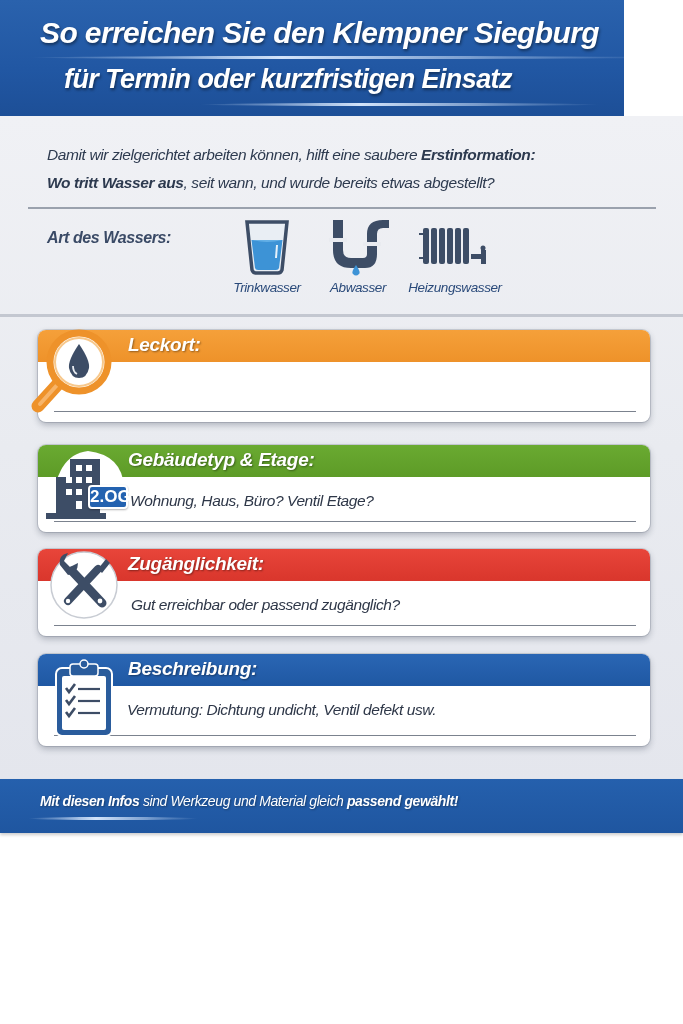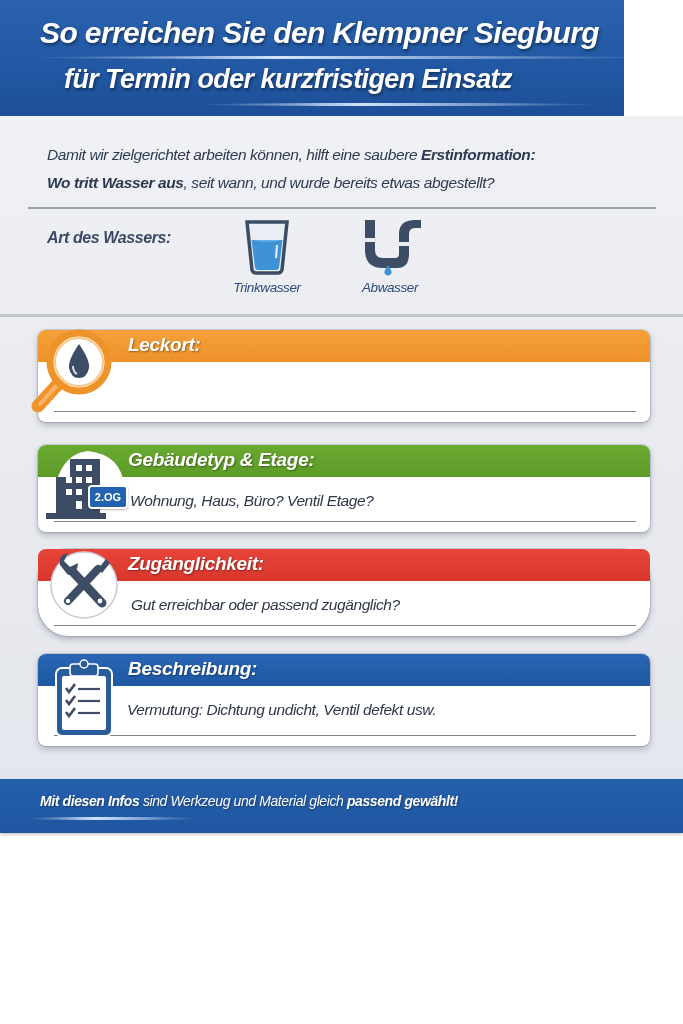--- a/index.html
+++ b/index.html
@@ -42,21 +42,21 @@
 
   .water-label {
     position: absolute; left: 47px; top: 113px; font-size: 16px; font-weight: bold;
     font-style: italic; color: #3a4a66; letter-spacing: -0.4px;
   }
   .water-item { position: absolute; text-align: center; }
   .water-item .cap {
     display: block; font-size: 13.5px; font-style: italic; color: #2a4a7a; letter-spacing: -0.4px; white-space: nowrap;
   }
   .wi-1 { left: 224px; top: 102px; width: 86px; }
-  .wi-2 { left: 322px; top: 102px; width: 72px; margin-left: 32px; }
+  .wi-2 { left: 322px; top: 102px; width: 72px; }
   .wi-3 { left: 400px; top: 102px; width: 110px; }
   .water-item svg { display: block; margin: 0 auto 4px; }
 
   .card {
     position: absolute; left: 38px; width: 612px; height: 92px;
     background: #fff; border-radius: 8px;
     box-shadow: 0 3px 6px rgba(40,50,70,0.3), 0 0 0 1px rgba(180,185,195,0.6);
   }
   .card .bar {
     position: absolute; left: 0; top: 0; width: 100%; height: 32px;
@@ -70,21 +70,21 @@
     position: absolute; left: 90px; top: 47px; font-size: 15.5px; font-style: italic; color: #2e3748;
     white-space: nowrap; letter-spacing: -0.4px;
   }
   .card .underline {
     position: absolute; left: 16px; right: 14px; bottom: 10px; height: 1.5px; background: #7b828e;
   }
   .card .icon-wrap { position: absolute; }
 
   .c1 { top: 214px; } .c1 .bar { background: linear-gradient(180deg,#f5a03a,#ee922a); }
   .c2 { top: 329px; height: 87px; } .c2 .bar { background: linear-gradient(180deg,#6aaa31,#5d9b27); }
-  .c3 { top: 433px; height: 87px; border-radius: 31px; } .c3 .bar { background: linear-gradient(180deg,#e8453a,#d9362c); }
+  .c3 { top: 433px; height: 87px; } .c3 .bar { background: linear-gradient(180deg,#e8453a,#d9362c); }
   .c4 { top: 538px; height: 92px; } .c4 .bar { background: linear-gradient(180deg,#2a66b4,#1f58a3); }
 
   .footer {
     position: absolute; left: 0; top: 779px; width: 683px; height: 54px;
     background: linear-gradient(180deg, #2560ad 0%, #1f56a0 100%);
     box-shadow: 0 2px 3px rgba(0,0,0,0.2);
   }
   .footer .ftext {
     position: absolute; left: 40px; top: 14px; font-size: 14px; color: #fff; font-style: italic;
     white-space: nowrap; letter-spacing: -0.4px; text-shadow: 1px 1px 2px rgba(0,0,0,0.35);
@@ -126,20 +126,38 @@
       <svg width="66" height="58" viewBox="0 0 66 58">
         <path d="M8 2 L8 32 Q8 50 26 50 L40 50 Q52 50 52 36 L52 16 Q52 10 58 10 L64 10 L64 2 L58 2 Q42 2 42 16 L42 36 Q42 40 38 40 L26 40 Q18 40 18 32 L18 2 Z" fill="#3d4d66"></path>
         <rect x="4" y="20" width="18" height="4" fill="#e9ebf0"></rect>
         <rect x="38" y="24" width="18" height="4" fill="#e9ebf0"></rect>
         <path d="M31 47 Q26 54 28 56 Q31 59 34 56 Q36 54 31 47 Z" fill="#3d93d6"></path>
       </svg>
     </span>
     <span class="cap">Abwasser</span>
   </div>
 
+  <div class="water-item wi-3">
+    <span>
+      <svg width="76" height="58" viewBox="0 0 76 58">
+        <line x1="2" y1="16" x2="6" y2="16" stroke="#3d4d66" stroke-width="2"></line>
+        <line x1="2" y1="40" x2="6" y2="40" stroke="#3d4d66" stroke-width="2"></line>
+        <rect x="6" y="10" width="6" height="36" rx="2" fill="#3d4d66"></rect>
+        <rect x="14" y="10" width="6" height="36" rx="2" fill="#3d4d66"></rect>
+        <rect x="22" y="10" width="6" height="36" rx="2" fill="#3d4d66"></rect>
+        <rect x="30" y="10" width="6" height="36" rx="2" fill="#3d4d66"></rect>
+        <rect x="38" y="10" width="6" height="36" rx="2" fill="#3d4d66"></rect>
+        <rect x="46" y="10" width="6" height="36" rx="2" fill="#3d4d66"></rect>
+        <rect x="54" y="36" width="14" height="5" fill="#3d4d66"></rect>
+        <rect x="64" y="32" width="5" height="14" fill="#3d4d66"></rect>
+        <circle cx="66" cy="30" r="2.5" fill="#3d4d66"></circle>
+      </svg>
+    </span>
+    <span class="cap">Heizungswasser</span>
+  </div>
 
   <div class="rule r2"></div>
 
   <div class="card c1">
     <div class="bar"></div>
     <div class="heading">Leckort:</div>
     <div class="underline"></div>
     <div class="icon-wrap" style="left:-10px; top:-4px;">
       <svg width="92" height="92" viewBox="0 0 92 92">
         <line x1="30" y1="58" x2="10" y2="80" stroke="#ee922a" stroke-width="13" stroke-linecap="round"></line>
@@ -166,21 +184,21 @@
         <rect x="32" y="18" width="6" height="6" fill="#fff"></rect>
           <rect x="42" y="18" width="6" height="6" fill="#fff"></rect>
         <rect x="22" y="30" width="6" height="6" fill="#fff"></rect>
           <rect x="32" y="30" width="6" height="6" fill="#fff"></rect>
           <rect x="42" y="30" width="6" height="6" fill="#fff"></rect>
         <rect x="22" y="42" width="6" height="6" fill="#fff"></rect>
           <rect x="32" y="42" width="6" height="6" fill="#fff"></rect>
         <rect x="32" y="54" width="6" height="8" fill="#fff"></rect>
       </svg>
     </div>
-    <div style="position:absolute; left:50px; top:40px; width:40px; height:24px; background:#2362b0; border:2px solid #fff; border-radius:4px; color:#fff; font-weight:bold; font-size:11px; line-height:20px; text-align:center; box-shadow:0 1px 2px rgba(0,0,0,0.3);">2.OG</div>
+    <div style="position:absolute; left:50px; top:40px; width:40px; height:24px; background:#2362b0; border:2px solid #fff; border-radius:4px; color:#fff; font-weight:bold; font-size:17px; line-height:20px; text-align:center; box-shadow:0 1px 2px rgba(0,0,0,0.3);">2.OG</div>
   </div>
 
   <div class="card c3">
     <div class="bar"></div>
     <div class="heading">Zugänglichkeit:</div>
     <div class="desc" style="left:93px;">Gut erreichbar oder passend zugänglich?</div>
     <div class="underline"></div>
     <div class="icon-wrap" style="left:10px; top:0px;">
       <svg width="72" height="72" viewBox="0 0 72 72">
         <circle cx="36" cy="36" r="33" fill="#ffffff" stroke="#c8ccd3" stroke-width="1.5"></circle>

